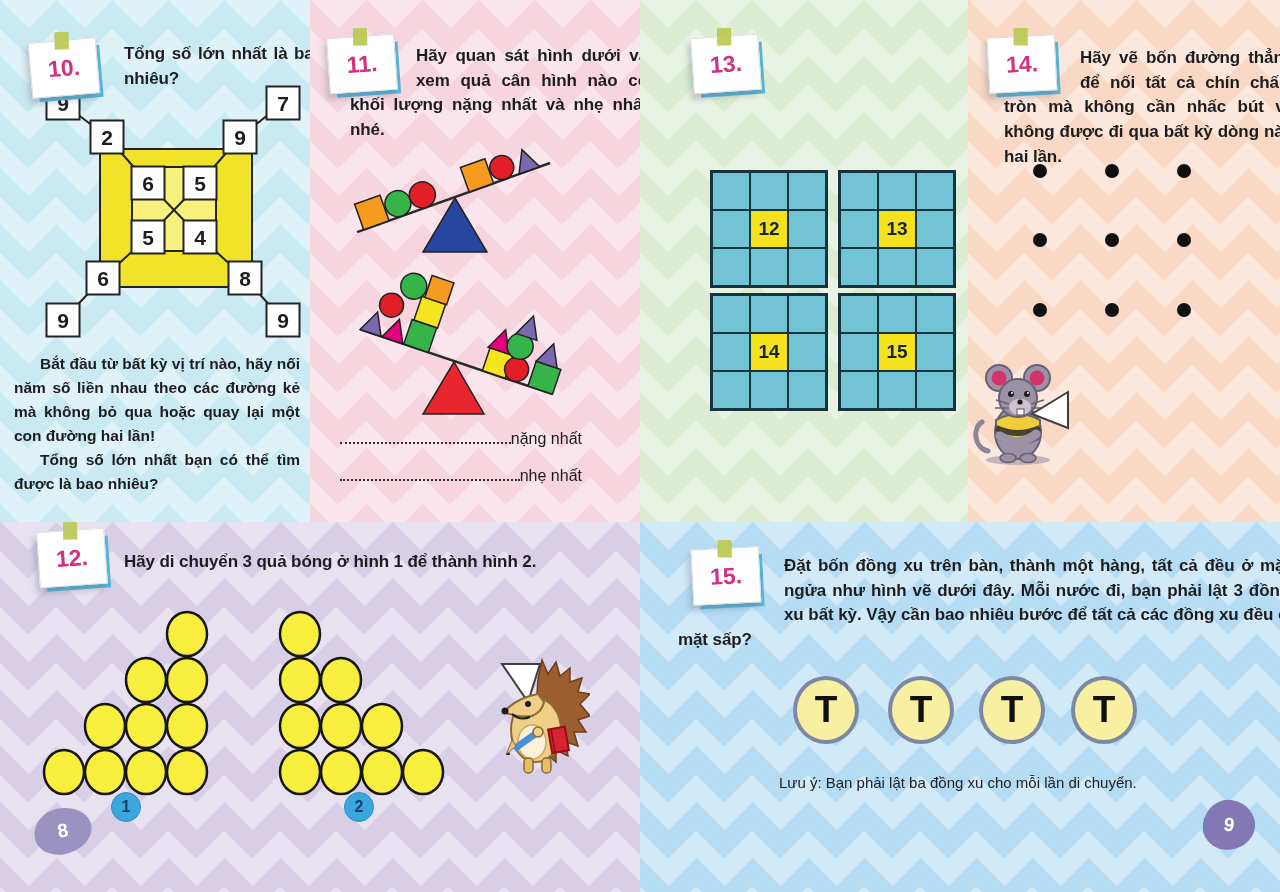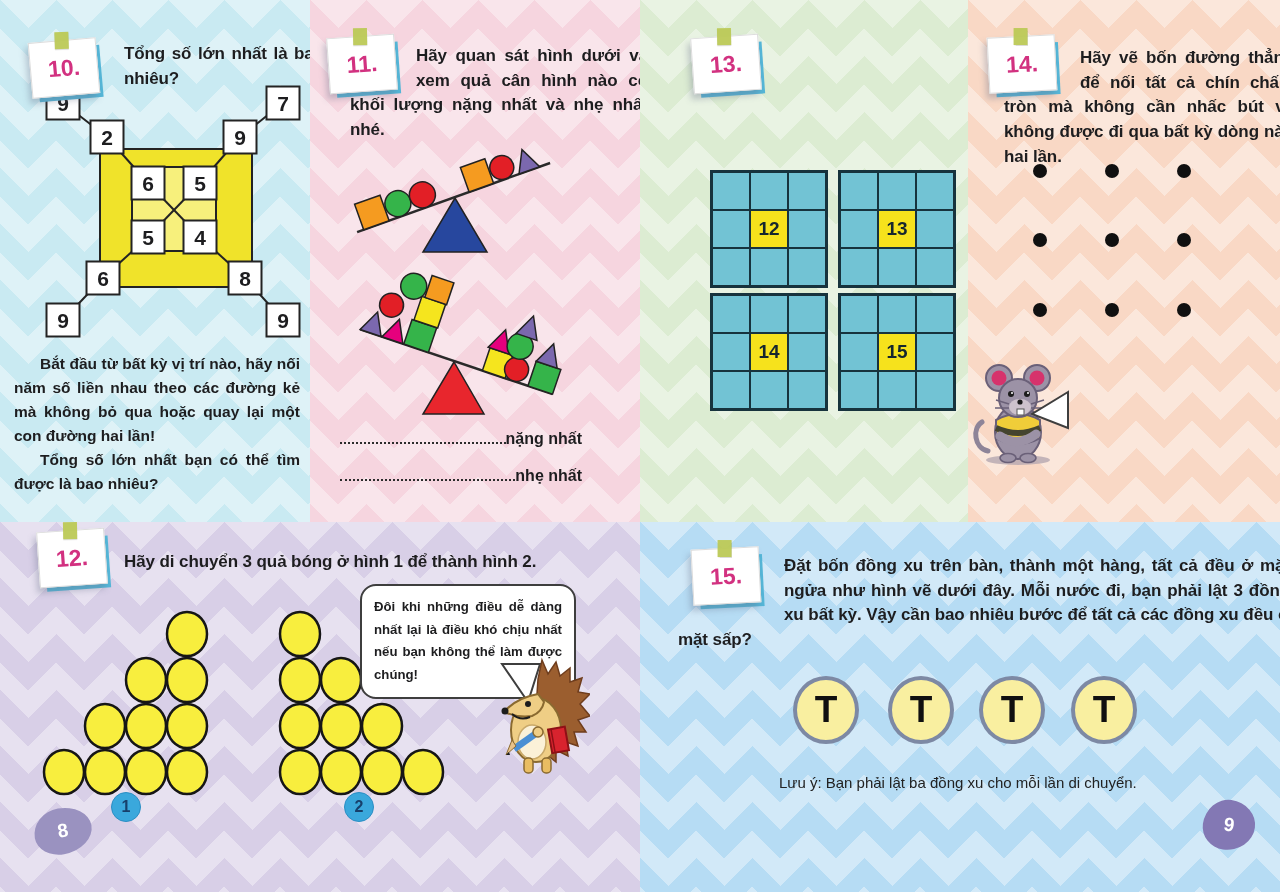--- a/index.html
+++ b/index.html
@@ -30,21 +30,21 @@
   .title{position:absolute;font-size:17px;font-weight:700;line-height:1.45;
     text-align:justify;letter-spacing:-.1px;margin-left:24px;}
   .spacer{float:left;}
   .para{position:absolute;font-size:15.5px;font-weight:700;line-height:1.55;
     text-align:justify;text-indent:26px;margin:0;}
 
   .bubble{position:absolute;background:#fff;border:2px solid #3e3e3e;border-radius:16px;
     padding:10px 12px;font-size:13.2px;font-weight:700;line-height:1.72;text-align:justify;}
   .tail{position:absolute;}
 
-  .fillline{position:absolute;display:flex;align-items:flex-end;font-size:16px;font-weight:700;}
+  .fillline{position:absolute;display:flex;align-items:flex-end;font-size:16px;font-weight:400;}
   .fillline .dots{flex:1;border-bottom:2.5px dotted #2c2c2c;transform:translateY(-4px);}
 
   .grid{position:absolute;display:grid;grid-template-columns:repeat(3,38px);
     grid-template-rows:repeat(3,38px);border:2.5px solid #17333d;}
   .grid .cell{border:1.3px solid #17333d;display:flex;align-items:center;
     justify-content:center;font-weight:700;font-size:19px;color:#15262e;}
 
   .dot{position:absolute;width:14px;height:14px;border-radius:50%;background:#101010;}
 
   .coin{position:absolute;width:58px;height:60px;border-radius:50%;
@@ -288,21 +288,20 @@
         <ellipse cx="341" cy="250" rx="20" ry="22" fill="#f8ee3e" stroke="#161616" stroke-width="2.5"></ellipse>
         <ellipse cx="382" cy="250" rx="20" ry="22" fill="#f8ee3e" stroke="#161616" stroke-width="2.5"></ellipse>
         <ellipse cx="423" cy="250" rx="20" ry="22" fill="#f8ee3e" stroke="#161616" stroke-width="2.5"></ellipse>
       </svg>
     <div class="notecard" style="left:38px;top:8px;transform:rotate(-4deg)">
       <span class="tape"></span>
       <span class="cardnum" style="color: rgb(210, 49, 128);">12.</span>
     </div>
     <div class="title" style="left:100px;top:28px;width:430px;text-align:left">Hãy di chuyển 3 quả bóng ở hình 1 để thành hình 2.</div>
 
-    <div class="bubble" style="left:360px;top:62px;width:188px">Đôi khi những điều dễ dàng nhất lại là điều khó chịu nhất nếu bạn không thể làm được chúng!</div>
     <svg class="tail" style="left:492px;top:140px" width="50" height="42" viewBox="0 0 50 42">
       <polygon points="10,2 48,2 36,40" fill="#fff" stroke="#3e3e3e" stroke-width="2"></polygon>
     </svg>
     <svg class="lay" style="left:498px;top:132px" width="92" height="125" viewBox="0 0 92 125">
       <polygon points="44,6 50,20 58,8 62,22 72,14 72,28 84,24 80,38 92,40 82,50 92,62 80,66 88,78 76,78 80,92 68,88 70,102 58,96 58,108 48,100 40,80 38,55 40,25" fill="#9b5e2f" stroke="#6f3d1d" stroke-width="1.5"></polygon>
       <ellipse cx="38" cy="76" rx="25" ry="32" fill="#efce85" stroke="#8a6a30" stroke-width="2"></ellipse>
       <path d="M40,40 Q18,44 6,58 Q20,64 34,62 Q44,58 46,48 Z" fill="#efce85" stroke="#8a6a30" stroke-width="2"></path>
       <circle cx="7" cy="57" r="3.5" fill="#1c1c1c"></circle>
       <circle cx="30" cy="50" r="3" fill="#1c1c1c"></circle>
       <path d="M14,60 q8,7 18,3" stroke="#1c1c1c" stroke-width="2" fill="none"></path>

